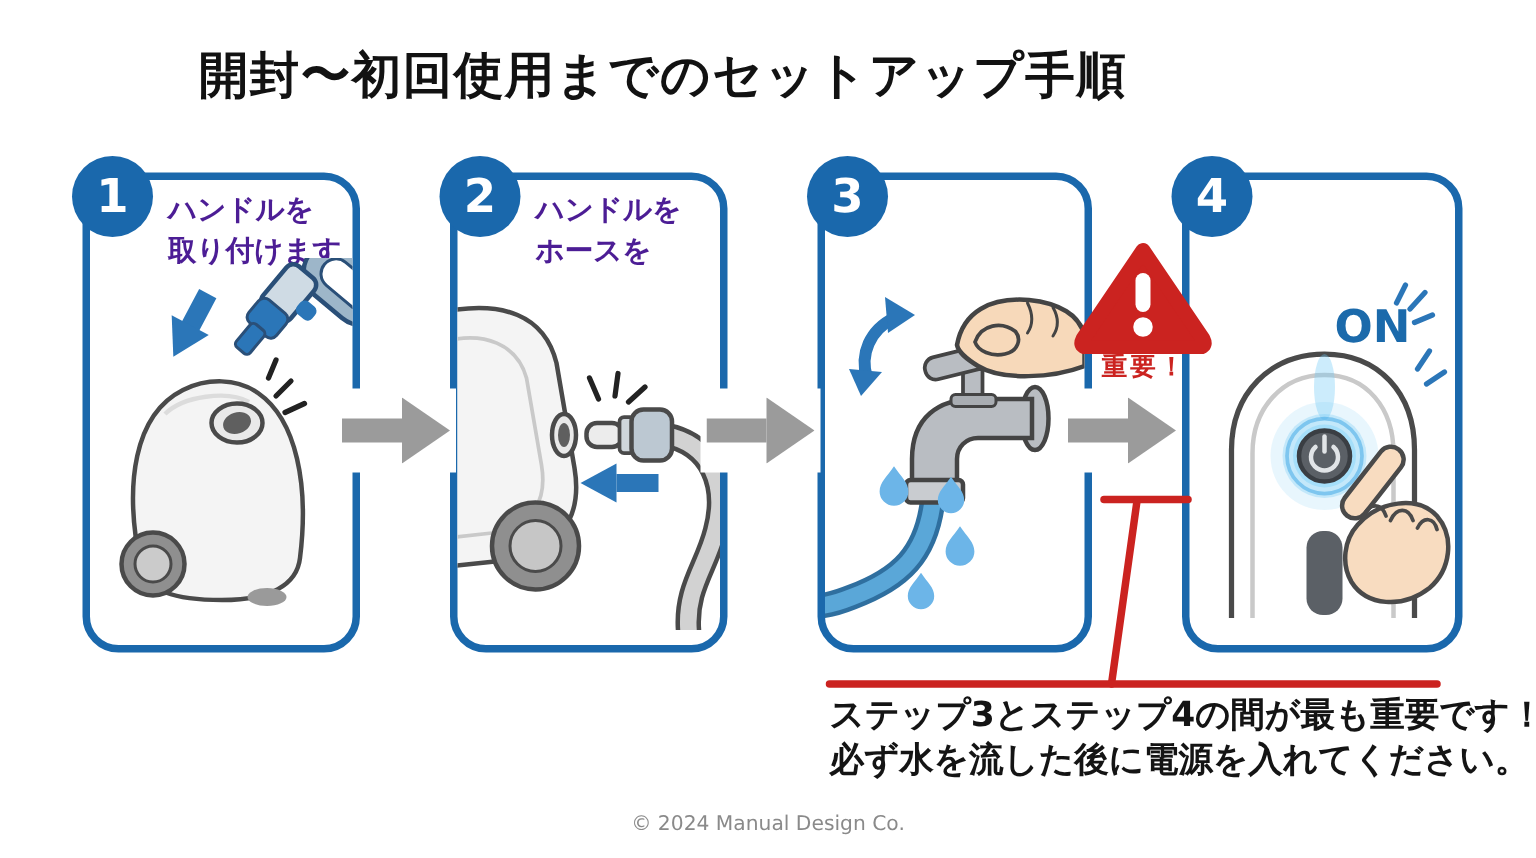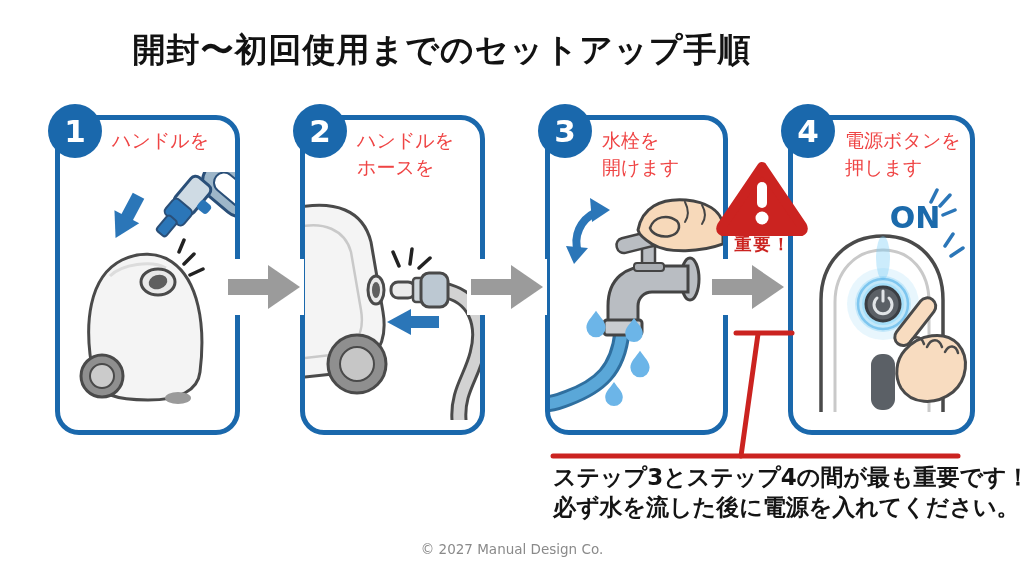--- a/index.html
+++ b/index.html
@@ -13,22 +13,22 @@
   .step-box { position:absolute; top:115px; height:320px; background:#fff;
               border:5px solid #1a68ac; border-radius:24px; }
   .step-box.b1 { left:55px;  width:185px; }
   .step-box.b2 { left:300px; width:185px; }
   .step-box.b3 { left:545px; width:183px; }
   .step-box.b4 { left:788px; width:187px; }
 
   .num-badge { position:absolute; left:-12px; top:-16px; width:54px; height:54px;
                border-radius:50%; background:#1a68ac; color:#fff; font-size:31px;
                font-weight:900; display:flex; align-items:center; justify-content:center; }
-  .step-label { position:absolute; left:52px; top:7px; font-size:19px; font-weight:400;
-                color:#ef4444; line-height:1.42; white-space:nowrap; }
+  .step-label { position:absolute; left:52px; top:7px; font-size:19px; font-weight:700;
+                color:#4c1d95; line-height:1.42; white-space:nowrap; }
   .illu { position:absolute; left:0; top:52px; width:100%; height:248px; }
 
   .flow-arrow-wrap { position:absolute; top:259px; width:80px; height:56px; background:#fff;
                      display:flex; align-items:center; justify-content:center; }
   .aw1 { left:224px; } .aw2 { left:467px; } .aw3 { left:708px; }
 
   .warn-tri { position:absolute; left:716px; top:160px; width:92px; height:76px; }
   .warn-badge { position:absolute; left:713px; top:233px; width:100px; text-align:center;
                 font-size:17px; font-weight:900; color:#cb2320; letter-spacing:2px; }
 
@@ -44,20 +44,21 @@
 <body>
 
 <div class="page">
 
   <div class="title">開封〜初回使用までのセットアップ手順</div>
 
   <div class="step-box b1">
     <div class="num-badge">1</div>
     <div class="step-label">
       <div>ハンドルを</div>
+      <div>取り付けます</div>
     </div>
     <svg class="illu" viewBox="0 0 175 248">
 
       <path d="M34,206 C22,150 30,104 62,88 C78,80 98,80 112,90 C138,108 146,152 140,200 C138,218 120,228 88,228 C56,228 38,222 34,206 Z" fill="#f4f4f4" stroke="#4a4a4a" stroke-width="3"></path>
       <path d="M50,104 C62,92 92,88 106,96" fill="none" stroke="#dcdcdc" stroke-width="3"></path>
       <ellipse cx="98" cy="110" rx="17" ry="13" fill="#e9e9e9" stroke="#4a4a4a" stroke-width="3"></ellipse>
       <ellipse cx="98" cy="110" rx="9.5" ry="7" fill="#5f5f5f" transform="rotate(-18 98 110)"></ellipse>
 
       <circle cx="42" cy="204" r="21" fill="#8f8f8f" stroke="#4a4a4a" stroke-width="3"></circle>
       <circle cx="42" cy="204" r="12" fill="#cbcbcb" stroke="#4a4a4a" stroke-width="2"></circle>
@@ -107,24 +108,20 @@
       <g fill="#2b76b8">
         <polygon points="82,150 106,137 106,163"></polygon>
         <rect x="106" y="144" width="28" height="12"></rect>
       </g>
       <path d="M94,94 L88,80 M105,92 L107,77 M114,96 L125,86" stroke="#222" stroke-width="3.5" stroke-linecap="round" fill="none"></path>
     </svg>
   </div>
 
   <div class="step-box b3">
     <div class="num-badge">3</div>
-    <div class="step-label">
-      <div>水栓を</div>
-      <div>開けます</div>
-    </div>
     <svg class="illu" viewBox="0 0 173 248">
 
       <path d="M72,160 C68,198 50,214 18,226 C8,230 0,232 -6,232" fill="none" stroke="#2f6f9f" stroke-width="17" stroke-linecap="round"></path>
       <path d="M72,160 C68,198 50,214 18,226 C8,230 0,232 -6,232" fill="none" stroke="#5aa7d8" stroke-width="11" stroke-linecap="round"></path>
 
       <g>
         <ellipse cx="140" cy="107" rx="9" ry="21" fill="#b9bdc2" stroke="#444" stroke-width="3"></ellipse>
         <path d="M58,134 C58,106 76,94 100,94 L138,94 L138,120 L102,120 C94,120 88,126 88,134 L88,150 L58,150 Z" fill="#b9bdc2" stroke="#444" stroke-width="3"></path>
         <rect x="92" y="74" width="13" height="22" fill="#b9bdc2" stroke="#444" stroke-width="2.5"></rect>
         <g transform="rotate(-14 98 68)">
@@ -150,24 +147,20 @@
         <path transform="translate(46,152) scale(1.2)" d="m0,-11 c4,6 8,9 8,14 a8,8 0 1 1 -16,0 c0,-5 4,-8 8,-14 z"></path>
         <path transform="translate(84,158) scale(1.1)" d="m0,-11 c4,6 8,9 8,14 a8,8 0 1 1 -16,0 c0,-5 4,-8 8,-14 z"></path>
         <path transform="translate(90,192) scale(1.2)" d="m0,-11 c4,6 8,9 8,14 a8,8 0 1 1 -16,0 c0,-5 4,-8 8,-14 z"></path>
         <path transform="translate(64,222) scale(1.1)" d="m0,-11 c4,6 8,9 8,14 a8,8 0 1 1 -16,0 c0,-5 4,-8 8,-14 z"></path>
       </g>
     </svg>
   </div>
 
   <div class="step-box b4">
     <div class="num-badge">4</div>
-    <div class="step-label">
-      <div>電源ボタンを</div>
-      <div>押します</div>
-    </div>
     <svg class="illu" viewBox="0 0 177 248">
 
       <path d="M28,240 L28,128 C28,90 54,64 90,64 C126,64 150,90 150,128 L150,240" fill="#ffffff" stroke="#4a4a4a" stroke-width="3.5"></path>
       <path d="M42,240 L42,130 C42,100 62,78 90,78 C118,78 136,100 136,130 L136,240" fill="none" stroke="#c9c9c9" stroke-width="3"></path>
 
       <g>
         <ellipse cx="90" cy="86" rx="7" ry="22" fill="rgba(110,200,245,0.35)"></ellipse>
         <circle cx="90" cy="132" r="36" fill="rgba(110,200,245,0.16)"></circle>
         <circle cx="90" cy="132" r="28" fill="rgba(110,200,245,0.30)"></circle>
         <circle cx="90" cy="132" r="21" fill="rgba(140,215,250,0.55)"></circle>
@@ -224,14 +217,14 @@
     <line x1="736" y1="333" x2="792" y2="333" stroke="#cb2320" stroke-width="5" stroke-linecap="round"></line>
     <line x1="758" y1="334" x2="741" y2="456" stroke="#cb2320" stroke-width="5" stroke-linecap="round"></line>
     <line x1="553" y1="456" x2="958" y2="456" stroke="#cb2320" stroke-width="5" stroke-linecap="round"></line>
   </svg>
 
   <div class="note">
     <div>ステップ3とステップ4の間が最も重要です！</div>
     <div>必ず水を流した後に電源を入れてください。</div>
   </div>
 
-  <div class="footer">© 2027 Manual Design Co.</div>
+  <div class="footer">© 2024 Manual Design Co.</div>
 </div>
 
 </body></html>

